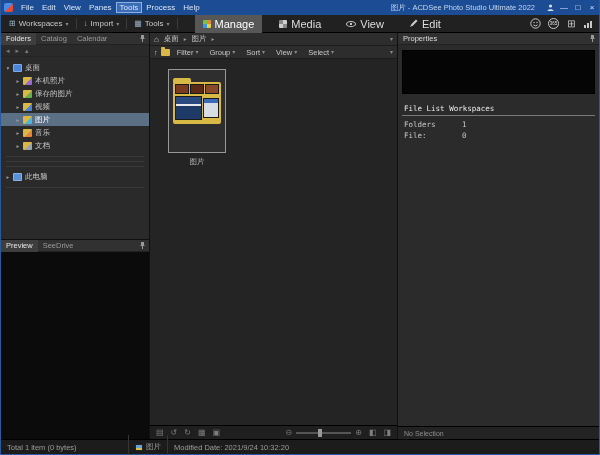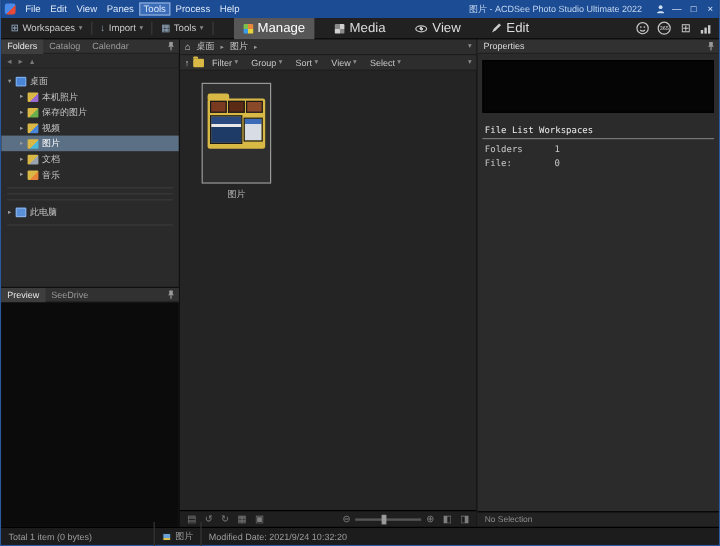--- a/index.html
+++ b/index.html
@@ -233,27 +233,27 @@
           <span class="ticon i-video"></span>
           <span>视频</span>
         </div>
         <div class="trow child selected">
           <span class="tw">▸</span>
           <span class="ticon i-pictures"></span>
           <span>图片</span>
         </div>
         <div class="trow child">
           <span class="tw">▸</span>
+          <span class="ticon i-music"></span>
+          <span>音乐</span>
+        </div>
+        <div class="trow child">
+          <span class="tw">▸</span>
           <span class="ticon i-doc"></span>
           <span>文档</span>
-        </div>
-        <div class="trow child">
-          <span class="tw">▸</span>
-          <span class="ticon i-music"></span>
-          <span>音乐</span>
         </div>
         <div class="tdiv"></div>
         <div class="tdiv"></div>
         <div class="tdiv"></div>
         <div class="trow">
           <span class="tw">▸</span>
           <span class="ticon i-pc"></span>
           <span>此电脑</span>
         </div>
         <div class="tdiv"></div>

